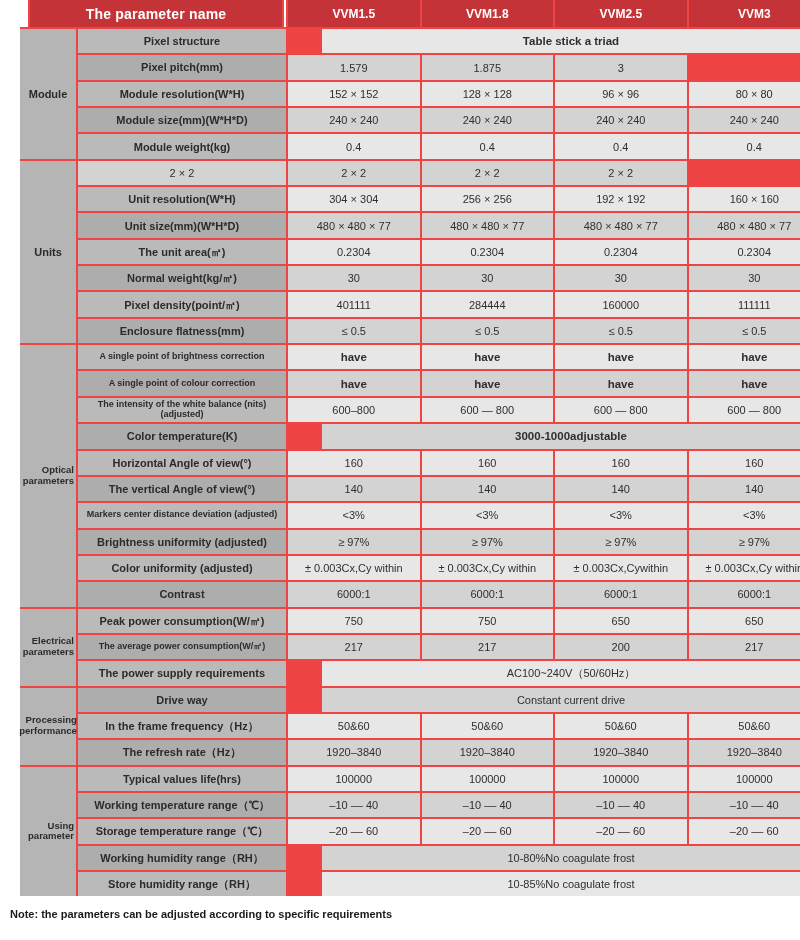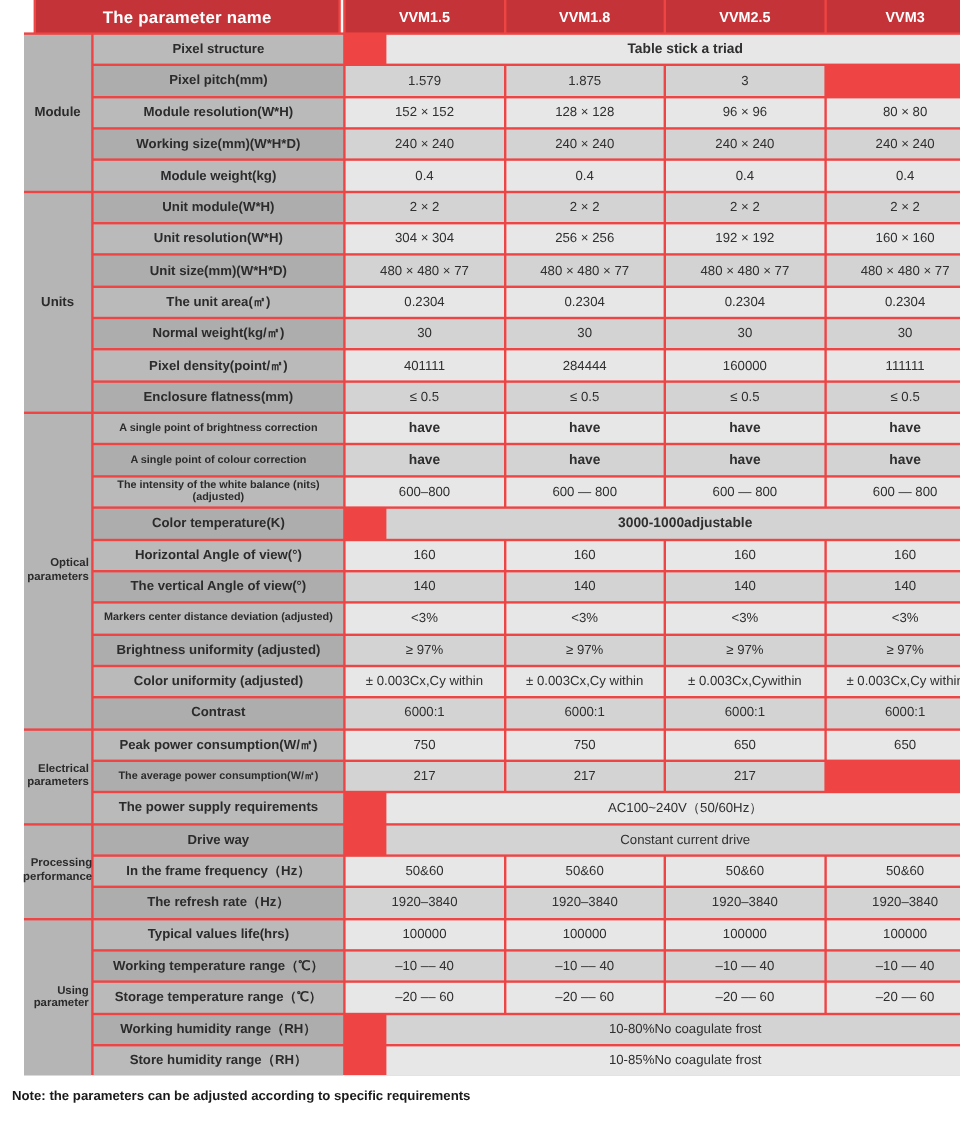--- a/index.html
+++ b/index.html
@@ -116,40 +116,39 @@
             <div class="value-cell">3</div>
           </div>
           <div class="row odd">
             <div class="label-cell">Module resolution(W*H)</div>
             <div class="value-cell">152 × 152</div>
             <div class="value-cell">128 × 128</div>
             <div class="value-cell">96 × 96</div>
             <div class="value-cell">80 × 80</div>
           </div>
           <div class="row even">
-            <div class="label-cell">Working size(mm)(W*H*D)</div>
+            <div class="label-cell">Module size(mm)(W*H*D)</div>
             <div class="value-cell">240 × 240</div>
             <div class="value-cell">240 × 240</div>
             <div class="value-cell">240 × 240</div>
             <div class="value-cell">240 × 240</div>
           </div>
           <div class="row odd">
             <div class="label-cell">Module weight(kg)</div>
             <div class="value-cell">0.4</div>
             <div class="value-cell">0.4</div>
             <div class="value-cell">0.4</div>
             <div class="value-cell">0.4</div>
           </div>
         </div>
       </div>
       <div class="section">
         <div class="group-cell">Units</div>
         <div class="rows">
           <div class="row even">
-            <div class="label-cell">Unit module(W*H)</div>
             <div class="value-cell">2 × 2</div>
             <div class="value-cell">2 × 2</div>
             <div class="value-cell">2 × 2</div>
             <div class="value-cell">2 × 2</div>
           </div>
           <div class="row odd">
             <div class="label-cell">Unit resolution(W*H)</div>
             <div class="value-cell">304 × 304</div>
             <div class="value-cell">256 × 256</div>
             <div class="value-cell">192 × 192</div>
@@ -271,20 +270,21 @@
             <div class="label-cell">Peak power consumption(W/㎡)</div>
             <div class="value-cell">750</div>
             <div class="value-cell">750</div>
             <div class="value-cell">650</div>
             <div class="value-cell">650</div>
           </div>
           <div class="row even">
             <div class="label-cell small">The average power consumption(W/㎡)</div>
             <div class="value-cell">217</div>
             <div class="value-cell">217</div>
+            <div class="value-cell">200</div>
             <div class="value-cell">217</div>
           </div>
           <div class="row odd spanning">
             <div class="label-cell">The power supply requirements</div>
             <div class="value-cell span-cell">AC100~240V（50/60Hz）</div>
           </div>
         </div>
       </div>
       <div class="section">
         <div class="group-cell small">Processing performance</div>

